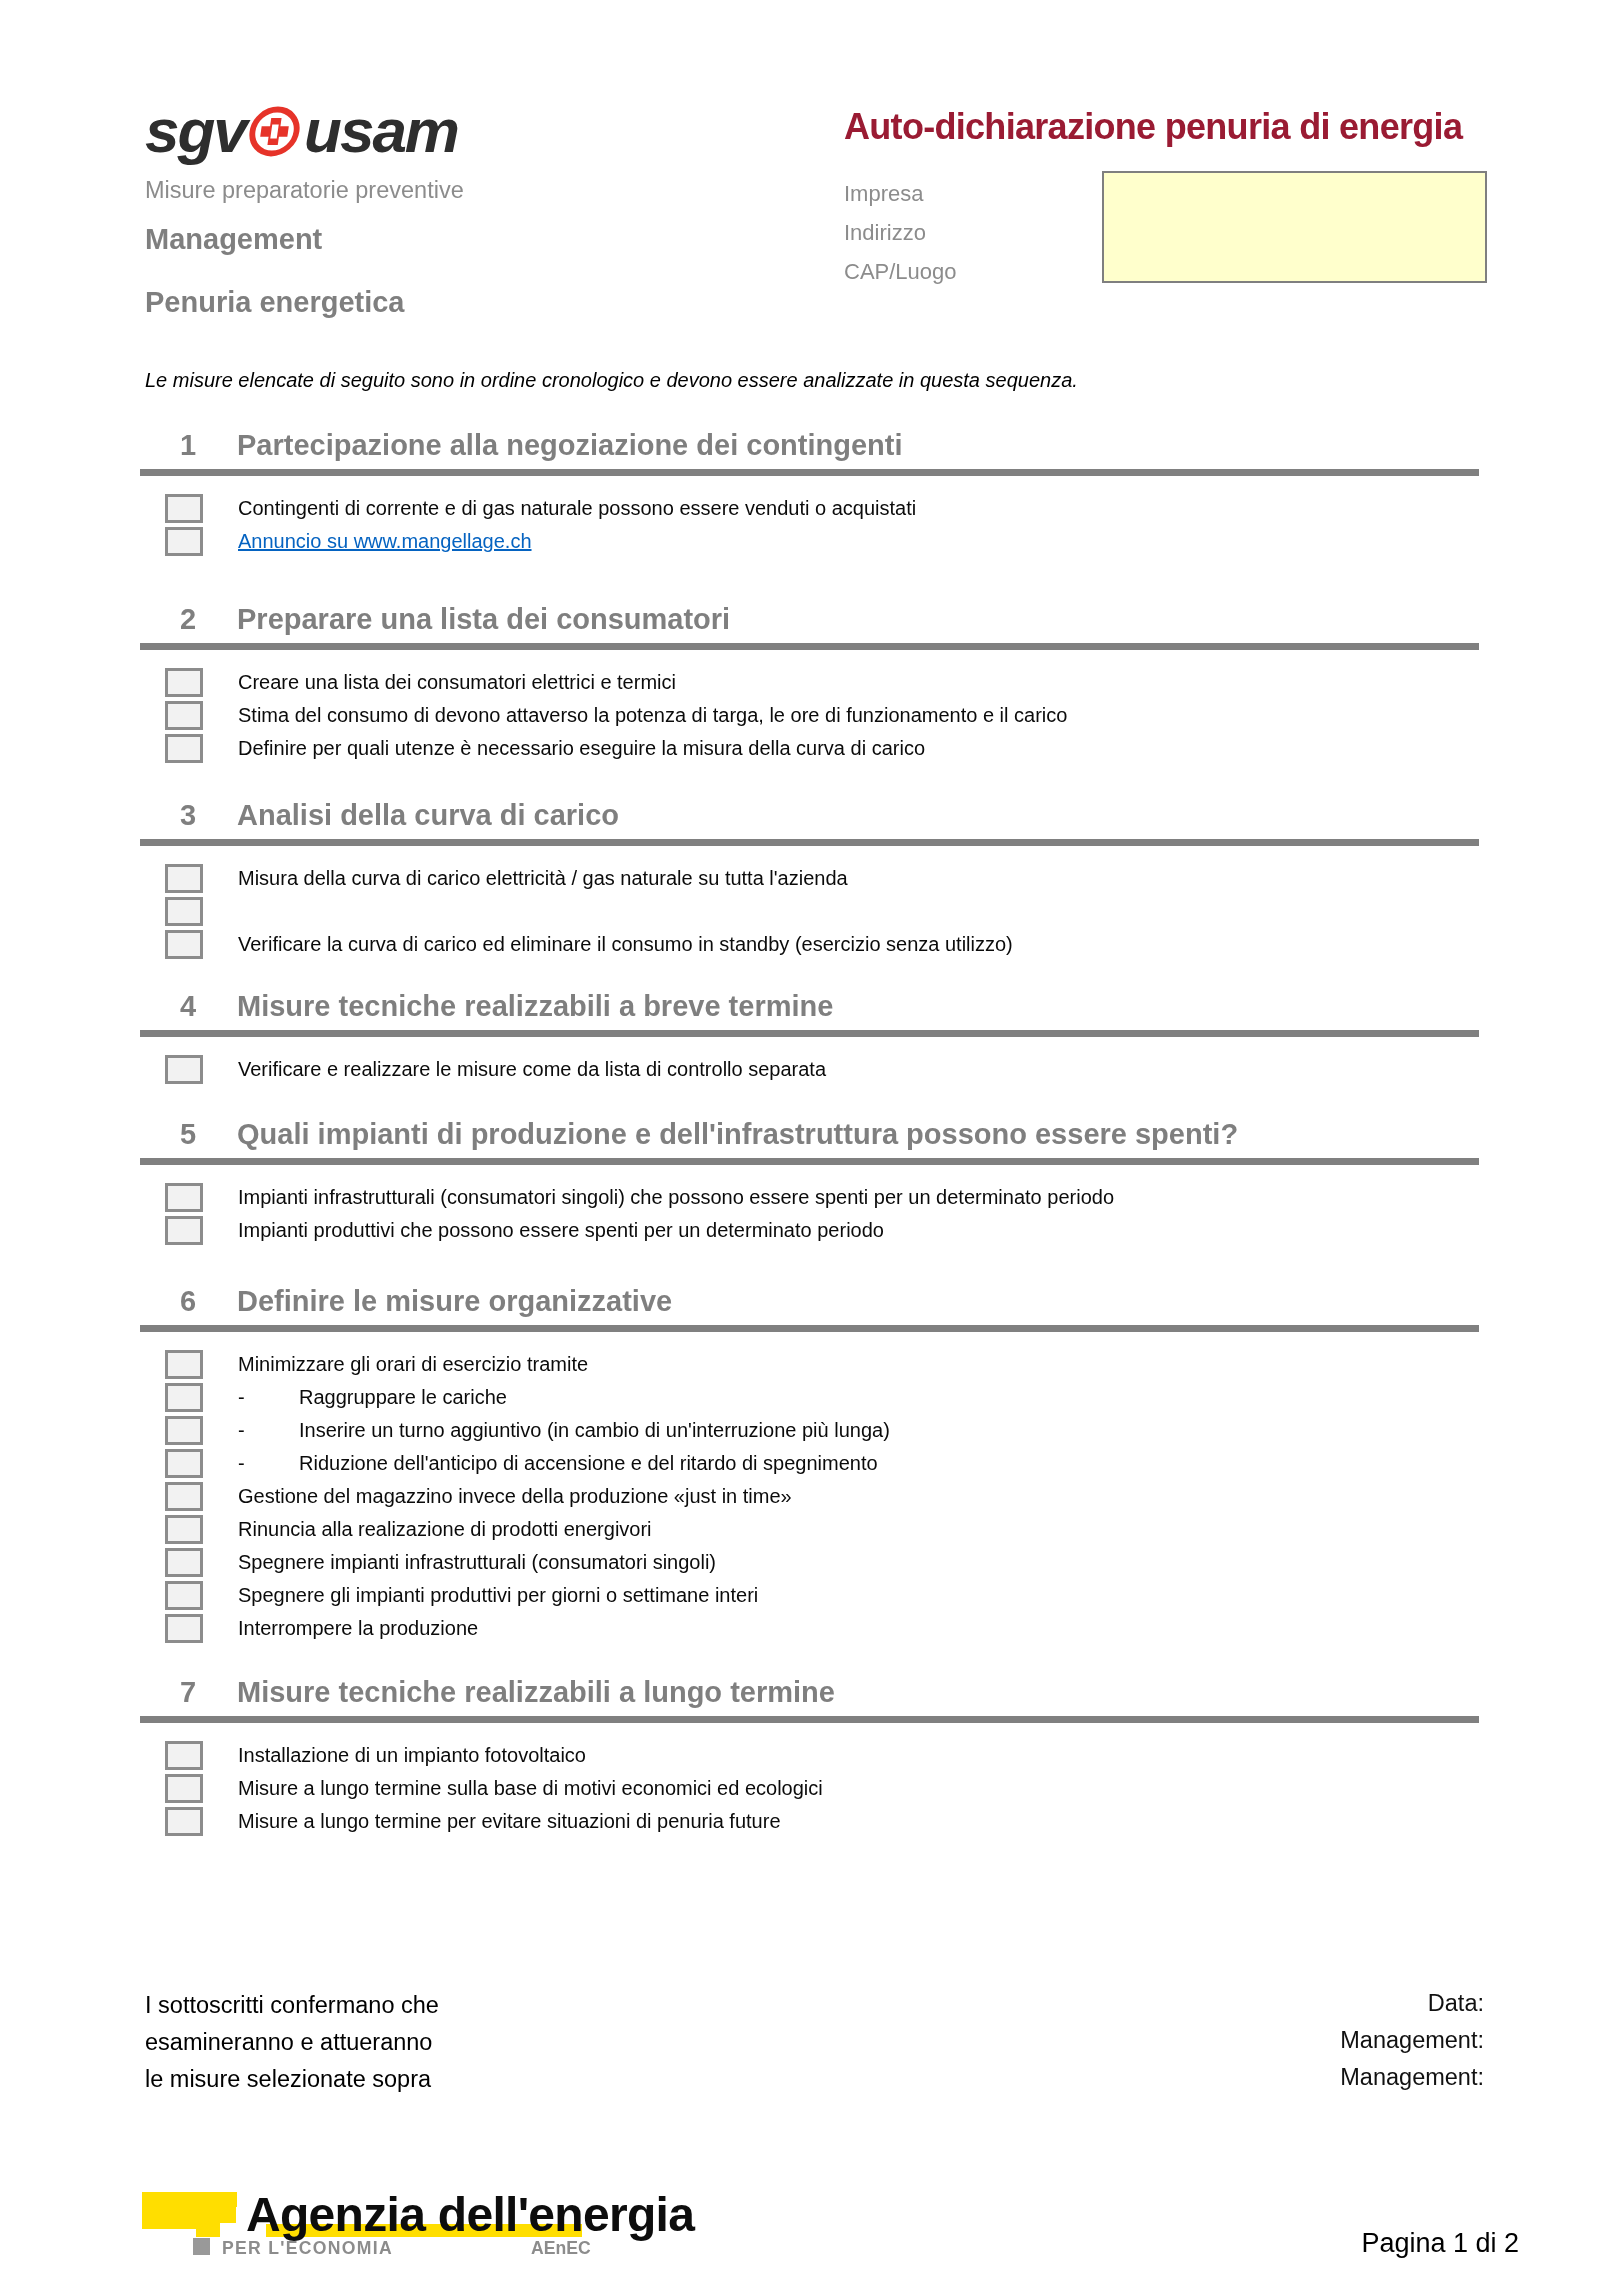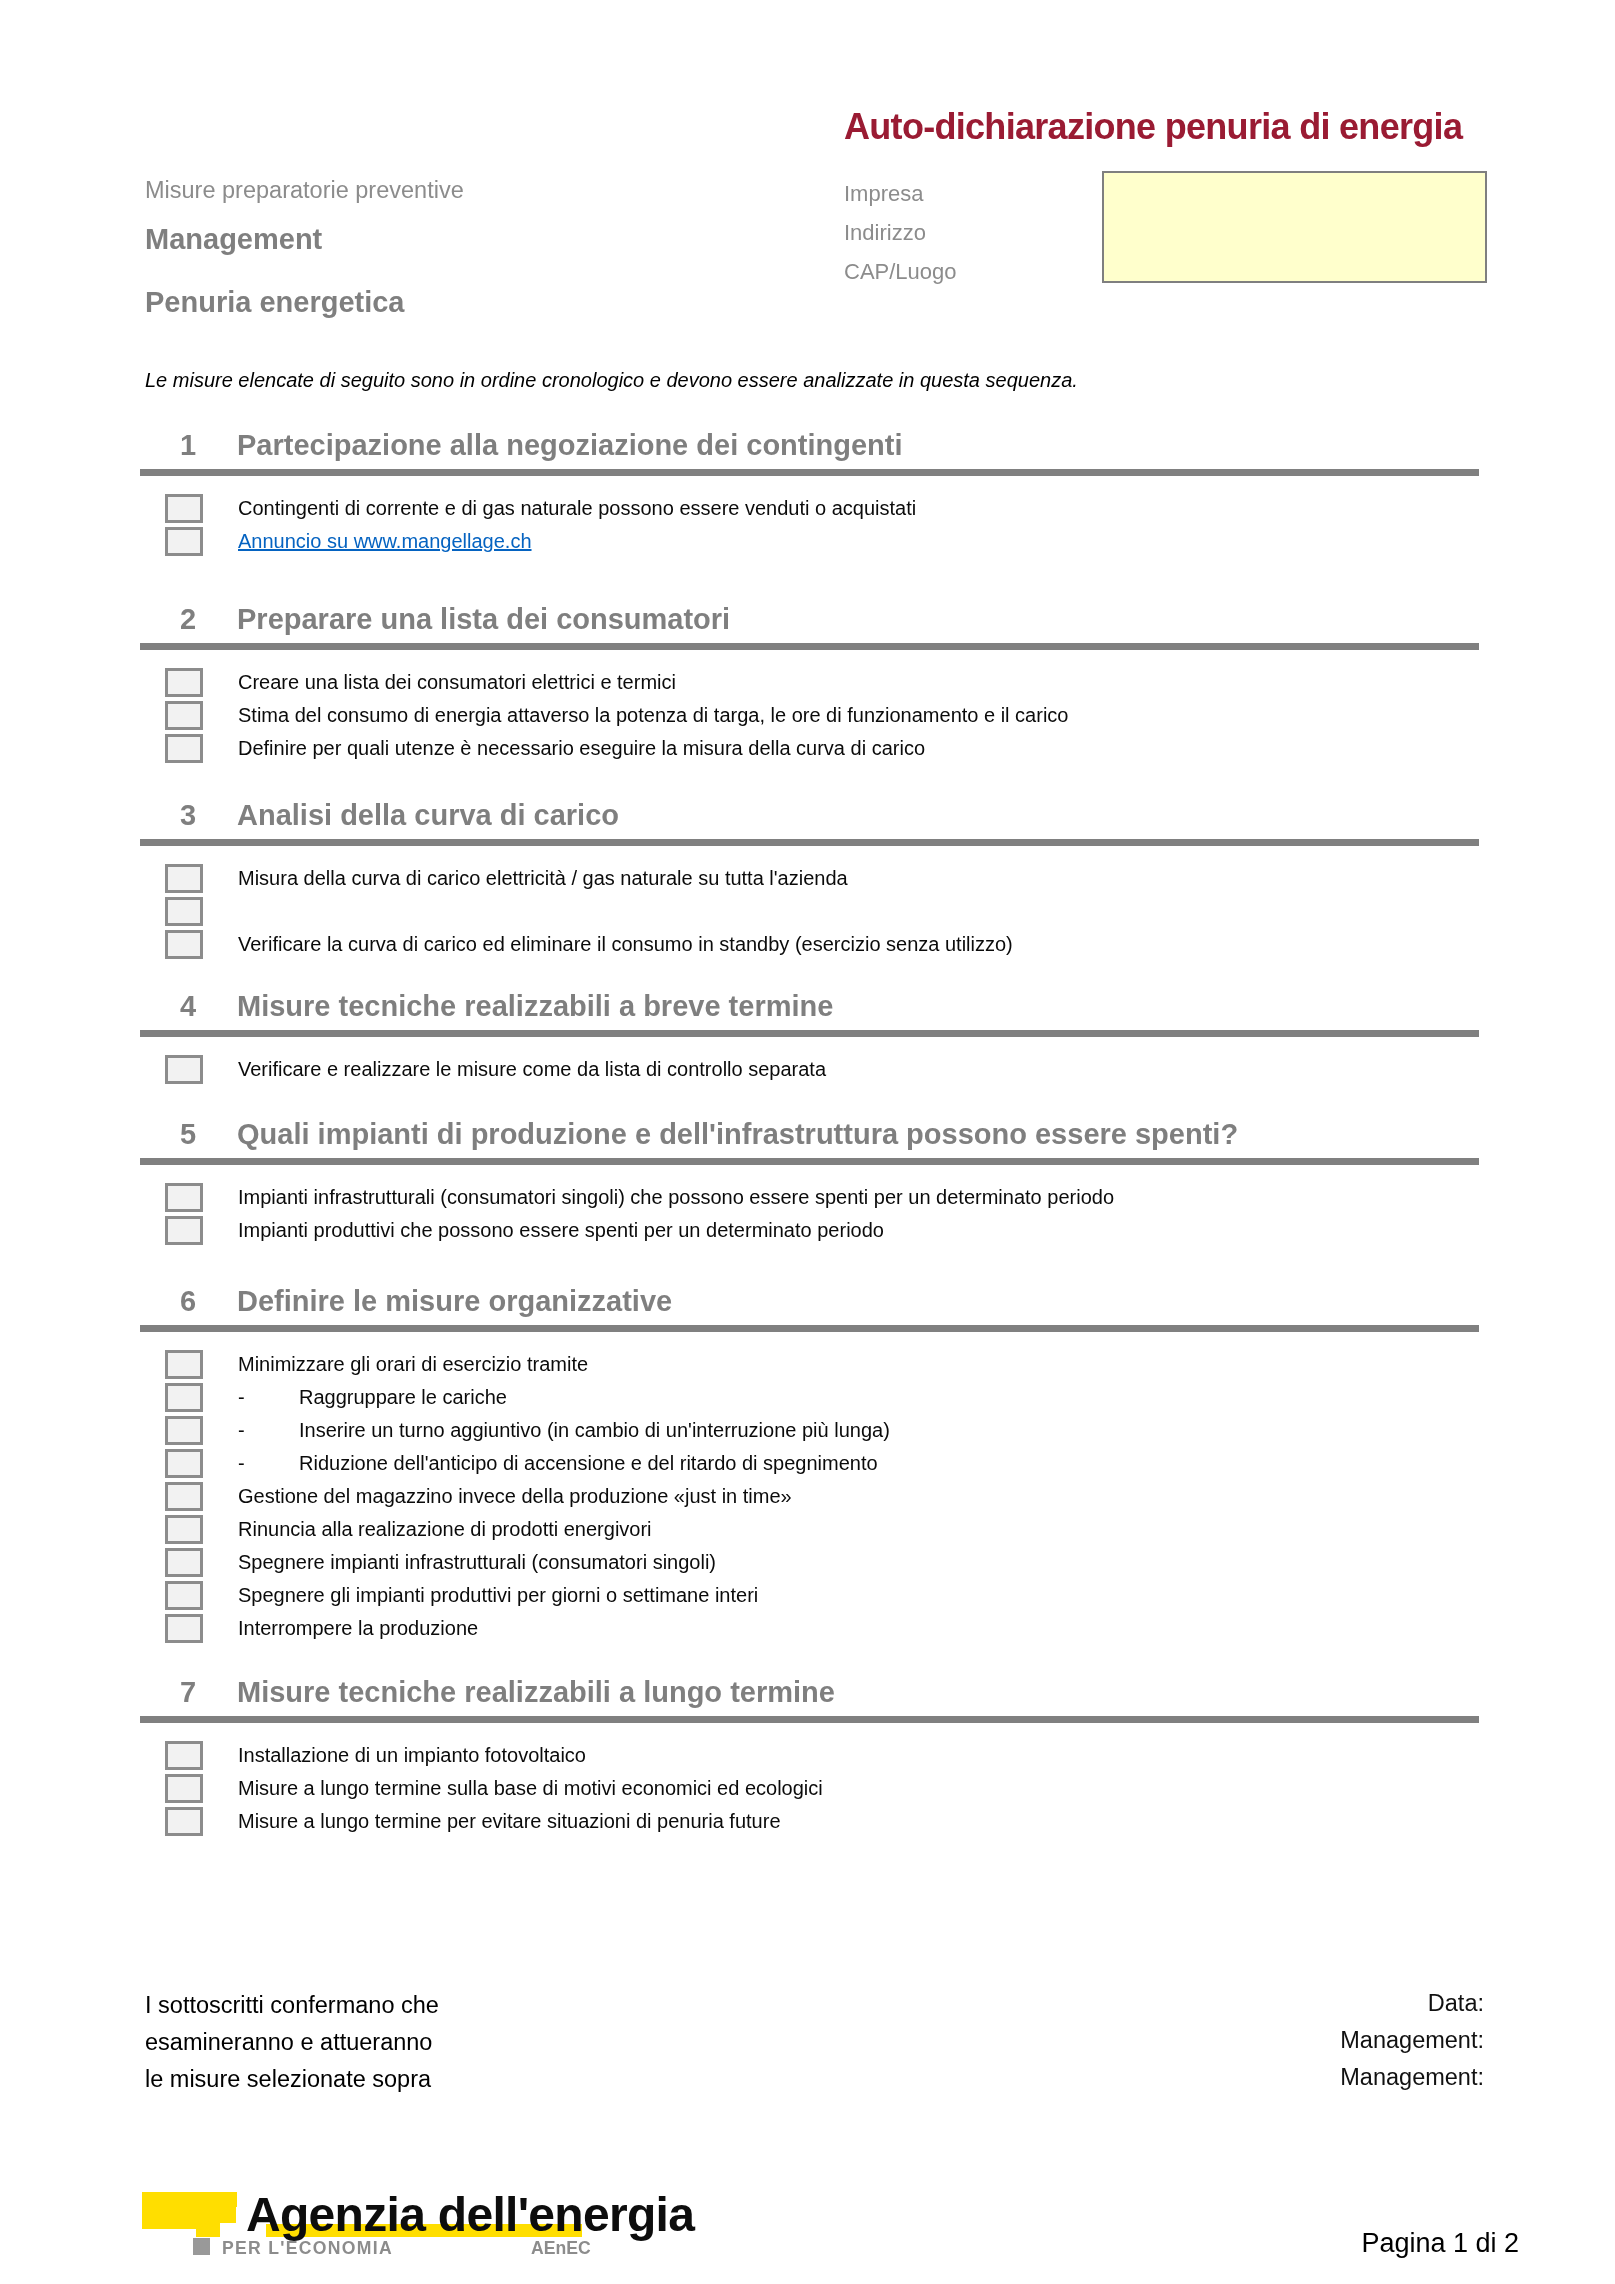--- a/index.html
+++ b/index.html
@@ -61,20 +61,32 @@
   .fl-sq{position:absolute;left:193px;top:2238px;width:17px;height:17px;background:#999;}
   .fl-sub{position:absolute;left:222px;top:2238px;font-size:17.6px;font-weight:bold;color:var(--gray_text);letter-spacing:1.3px;}
   .fl-abbr{position:absolute;left:531px;top:2238px;font-size:17.6px;font-weight:bold;color:var(--gray_text);}
   #page-num{position:absolute;right:97px;top:2228px;font-size:27px;color:#000;}
 </style>
 </head>
 <body>
 
 <div id="page">
 
+  <div id="logo">
+    <span>sgv</span>
+    <span class="logo-circle">
+      <svg viewBox="0 0 82 82" width="53" height="53" aria-hidden="true">
+        <circle cx="41" cy="41" r="34" fill="#ffffff" stroke="#E63329" stroke-width="9" transform="skewX(-8)" transform-origin="41 41"></circle>
+        <rect x="33" y="20" width="16" height="42" fill="#E63329" transform="skewX(-8)" transform-origin="41 41"></rect>
+        <rect x="20" y="33" width="42" height="16" fill="#E63329" transform="skewX(-8)" transform-origin="41 41"></rect>
+        <rect x="36" y="30" width="10" height="22" fill="#ffffff" transform="skewX(-8)" transform-origin="41 41"></rect>
+      </svg>
+    </span>
+    <span>usam</span>
+  </div>
   <div id="hdr-subtitle">Misure preparatorie preventive</div>
   <div id="hdr-mgmt">Management</div>
   <div id="hdr-penuria">Penuria energetica</div>
 
   <div id="doc-title">Auto-dichiarazione penuria di energia</div>
   <div id="field-labels">
       <div>Impresa</div>
       <div>Indirizzo</div>
       <div>CAP/Luogo</div>
     </div>
@@ -108,21 +120,21 @@
           <span class="sec-title">Preparare una lista dei consumatori</span>
         </div>
         <div class="rule"></div>
         <div class="items">
           <div class="item">
             <span class="cb"></span>
             <span class="item-label">Creare una lista dei consumatori elettrici e termici</span>
           </div>
           <div class="item">
             <span class="cb"></span>
-            <span class="item-label">Stima del consumo di energia attaverso la potenza di targa, le ore di funzionamento e il carico</span>
+            <span class="item-label">Stima del consumo di devono attaverso la potenza di targa, le ore di funzionamento e il carico</span>
           </div>
           <div class="item">
             <span class="cb"></span>
             <span class="item-label">Definire per quali utenze è necessario eseguire la misura della curva di carico</span>
           </div>
         </div>
       </div>
       <div class="section s2">
         <div class="section-head">
           <span class="sec-num">3</span>

